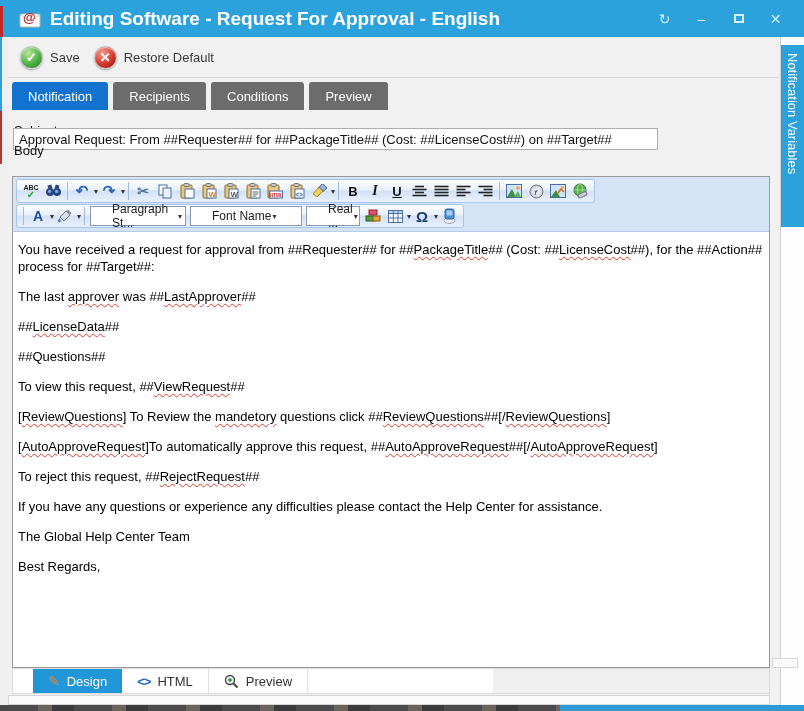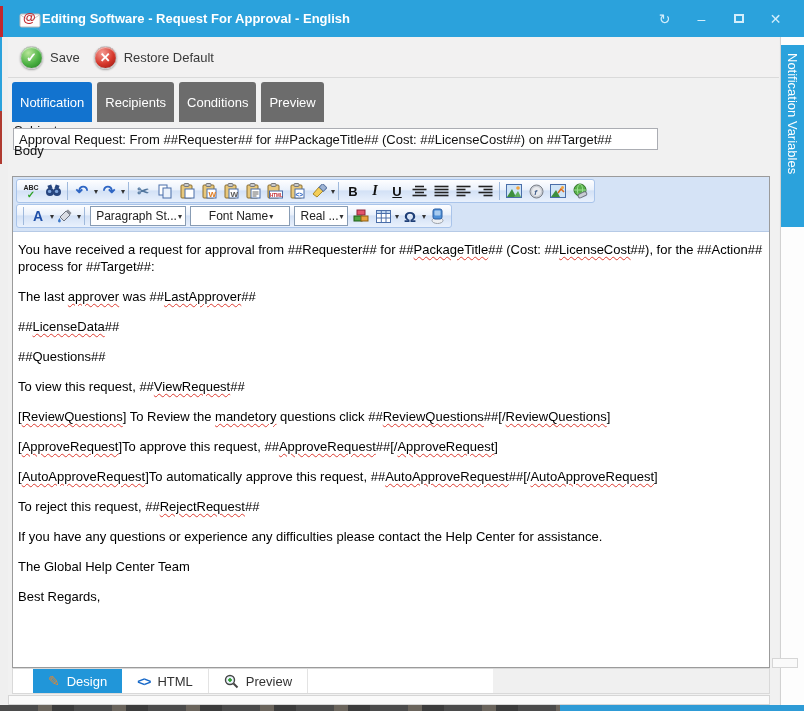--- a/index.html
+++ b/index.html
@@ -3,61 +3,61 @@
 <meta charset="utf-8">
 <style>
   html,body{margin:0;padding:0;background:#DADADA;}
   *{box-sizing:border-box;font-family:"Liberation Sans",sans-serif;}
   .win{position:relative;width:804px;height:711px;background:#EFEFEF;overflow:hidden;}
 
   
   .titlebar{position:absolute;left:0;top:0;width:804px;height:37px;background:#2BA2DC;display:flex;align-items:center;}
   .title-red{position:absolute;left:0;top:6px;width:3px;height:31px;background:#C1272D;}
   .appicon{margin-left:18px;width:24px;height:20px;display:flex;align-items:center;justify-content:center;}
-  .wtitle{color:#fff;font-size:13px;font-weight:bold;margin-left:0;flex:1;white-space:nowrap;overflow:hidden;}
+  .wtitle{color:#fff;font-size:19px;font-weight:bold;margin-left:8px;flex:1;white-space:nowrap;overflow:hidden;}
   .winbtns{display:flex;align-items:center;gap:0;margin-right:10px;}
   .wbtn{width:37px;height:26px;display:flex;align-items:center;justify-content:center;color:#D4EEFB;font-size:14px;cursor:default;}
   .wbtn.max i{display:block;width:10px;height:9px;border:2px solid #D4EEFB;}
   .sliver-blue{position:absolute;left:0;top:37px;width:2px;height:74px;background:#2BA2DC;}
   .sliver-red{position:absolute;left:0;top:111px;width:2px;height:53px;background:#B03A30;}
 
   
   .panel{position:absolute;left:8px;top:37px;width:771px;height:668px;background:#F1F1F1;}
 
   
   .toolbar{position:absolute;left:0;top:0;width:771px;height:41px;background:#F2F1F1;border-bottom:1px solid #DADADA;display:flex;align-items:center;padding-left:12px;gap:14px;}
   .tbtn{display:flex;align-items:center;gap:7px;font-size:13px;color:#3A3A3A;cursor:default;}
   .cir{width:23px;height:23px;border-radius:50%;display:flex;align-items:center;justify-content:center;color:#fff;font-size:13px;font-weight:bold;box-shadow:0 1px 2px rgba(0,0,0,.3), inset 0 1px 1px rgba(255,255,255,.6);border:1px solid #BFBFBF;}
   .cir.green{background:radial-gradient(circle at 35% 28%,#B8E699,#4DB244 55%,#1E7A1E);}
   .cir.red{background:radial-gradient(circle at 35% 28%,#F49B93,#D6372B 55%,#8F1410);}
 
   
   .navtabs{position:absolute;left:4px;top:45px;height:26px;display:flex;gap:5px;}
-  .ntab{height:40px;padding:0 8px;display:flex;align-items:center;color:#fff;font-size:13px;border-radius:3px 3px 0 0;background:#6C6C6C;cursor:default;}
+  .ntab{height:28px;padding:0 16px;display:flex;align-items:center;color:#fff;font-size:13px;border-radius:3px 3px 0 0;background:#6C6C6C;cursor:default;}
   .ntab.active{background:#1273CF;}
 
   
   .flabel{position:absolute;left:6px;font-size:13px;color:#111;}
   .subject-input{position:absolute;left:5px;top:91px;width:645px;height:22px;border:1px solid #ABADB3;font-size:13px;padding:0 5px;background:#fff;color:#111;outline:none;}
 
   
   .editor{position:absolute;left:4px;top:139px;width:758px;height:492px;border:1px solid #9B9B9B;background:#fff;display:flex;flex-direction:column;}
   .ed-toolbar{background:#D5E3F6;border-bottom:1px solid #B6CAE6;padding:2px 3px;}
   .ed-row{display:flex;align-items:center;height:24px;width:max-content;border:1px solid #A9C4EA;border-radius:3px;background:linear-gradient(#FEFEFF,#EAF1FB 44%,#D3E1F6 50%,#E9F1FC);padding:0 3px;margin-bottom:1px;}
   .eb{min-width:22px;height:20px;display:inline-flex;align-items:center;justify-content:center;border-radius:2px;cursor:default;}
   .sep{width:1px;height:18px;background:#9FB9DC;margin:0 3px;}
   .car{font-size:8px;color:#333;margin-left:1px;cursor:default;}
   .u-blue{color:#2F66C4;font-size:15px;font-weight:bold;font-style:normal;}
   .u-cut{color:#51769E;font-size:14px;}
   .u-b{font-weight:bold;font-size:13px;color:#111;}
   .u-i{font-style:italic;font-family:"Liberation Serif",serif;font-size:14px;color:#111;}
   .u-u{text-decoration:underline;font-size:13px;color:#111;}
   .u-A{color:#1F4FA8;font-weight:bold;font-size:14px;}
   .u-om{color:#1F3F77;font-size:15px;font-weight:bold;}
-  .combo{height:20px;background:#fff;border:1px solid #889CB4;display:flex;align-items:center;justify-content:center;font-size:12px;color:#222;padding:0 3px 0 5px;margin:0 2px;cursor:default;}
+  .combo{height:20px;background:#fff;border:1px solid #889CB4;display:flex;align-items:center;justify-content:flex-start;font-size:12px;color:#222;padding:0 3px 0 21px;margin:0 2px;cursor:default;}
   .spell{display:flex;flex-direction:column;align-items:center;line-height:7px;}
   .spell b{font-size:7px;color:#222;letter-spacing:0;}
   .spell i{font-style:normal;color:#2BA123;font-size:10px;font-weight:bold;}
 
   
   .ed-body{flex:1;background:#fff;padding:9px 6px 0 5px;overflow:hidden;}
   .ed-body p{margin:0 0 13px 0;font-size:13px;line-height:17px;color:#000;}
   .sq{text-decoration:underline;text-decoration-style:wavy;text-decoration-color:#DD3B2F;text-decoration-thickness:1px;text-underline-offset:2px;}
 
   
@@ -320,21 +320,21 @@
                 <path d="M9 2 L11 0.5 L14.5 4 L13 6 Z" fill="#8A8F98"></path>
                 <path d="M2.5 9 C2.5 9 1 11 1 12 A1.4 1.4 0 0 0 3.8 12 C3.8 11 2.5 9 2.5 9 Z" fill="#3C77C8"></path>
               </svg>
           </span>
           <span class="car">▾</span>
           <i class="sep"></i>
           <span class="combo" style="width:96px;">
             <span>Paragraph St...</span>
             <span class="car">▾</span>
           </span>
-          <span class="combo" style="width:100px;">
+          <span class="combo" style="width:112px;">
             <span>Font Name</span>
             <span class="car">▾</span>
           </span>
           <span class="combo" style="width:54px;">
             <span>Real ...</span>
             <span class="car">▾</span>
           </span>
           <span class="eb">
             <svg width="16" height="14" viewBox="0 0 16 14">
                 <rect x="4" y="1" width="8" height="5" fill="#E2536B" stroke="#8E2438"></rect>
@@ -366,21 +366,20 @@
         </div>
       </div>
 
       <div class="ed-body">
           <p><span>You have received a request for approval from ##Requester## for ##</span><span class="sq">PackageTitle</span><span>## (Cost: ##</span><span class="sq">LicenseCost</span><span>##),  for the ##Action## process for ##Target##:</span></p>
           <p><span>The last </span><span class="sq">approver</span><span> was ##</span><span class="sq">LastApprover</span><span>##</span></p>
           <p><span>##</span><span class="sq">LicenseData</span><span>##</span></p>
           <p><span>##Questions##</span></p>
           <p><span>To view this request, ##</span><span class="sq">ViewRequest</span><span>##</span></p>
           <p><span>[</span><span class="sq">ReviewQuestions</span><span>] To Review the </span><span class="sq">mandetory</span><span> questions click ##</span><span class="sq">ReviewQuestions</span><span>##[/</span><span class="sq">ReviewQuestions</span><span>]</span></p>
-          <p><span>[</span><span class="sq">ApproveRequest</span><span>]To approve this request, ##</span><span class="sq">ApproveRequest</span><span>##[/</span><span class="sq">ApproveRequest</span><span>]</span></p>
           <p><span>[</span><span class="sq">AutoApproveRequest</span><span>]To automatically approve this request, ##</span><span class="sq">AutoApproveRequest</span><span>##[/</span><span class="sq">AutoApproveRequest</span><span>]</span></p>
           <p><span>To reject this request, ##</span><span class="sq">RejectRequest</span><span>##</span></p>
           <p><span>If you have any questions or experience any difficulties please contact the Help Center for assistance.</span></p>
           <p><span>The Global Help Center Team</span></p>
           <p><span>Best Regards,</span></p>
         </div>
     </div>
 
     <div class="ftabs">
       <span class="ftabs-white"></span>

